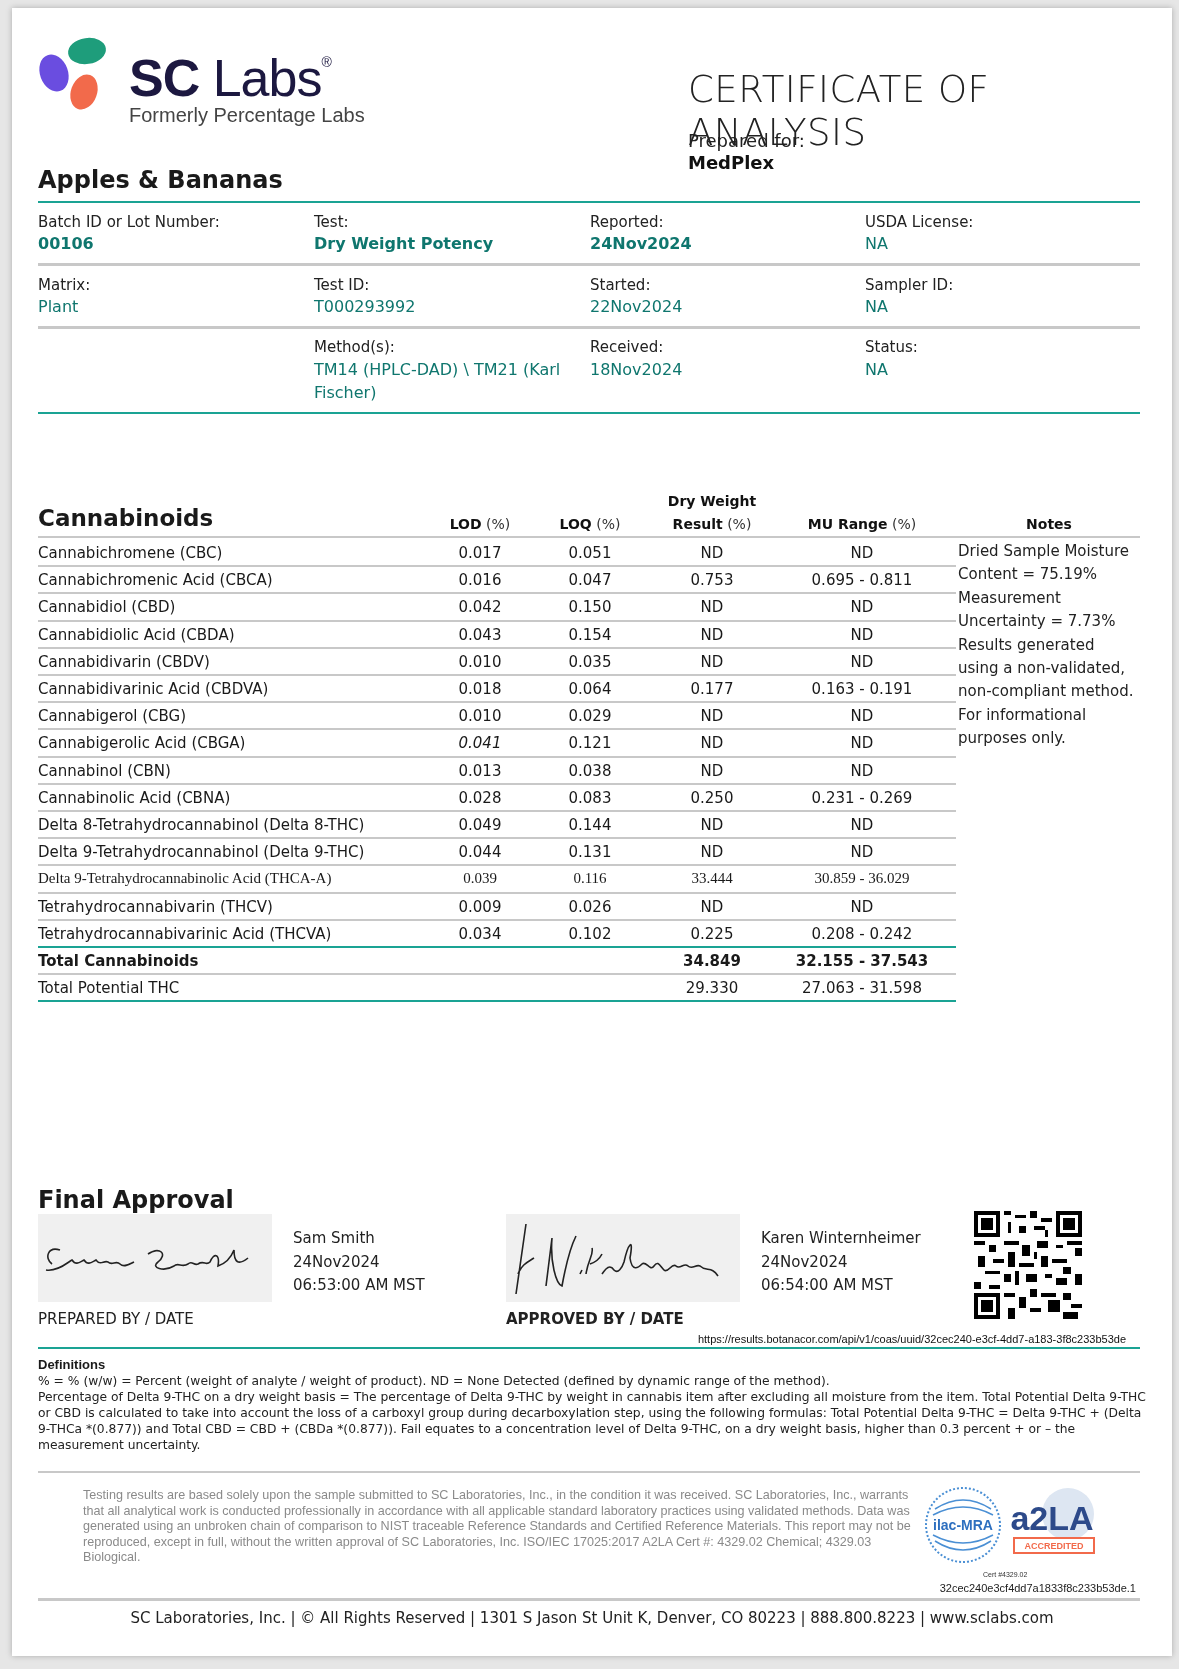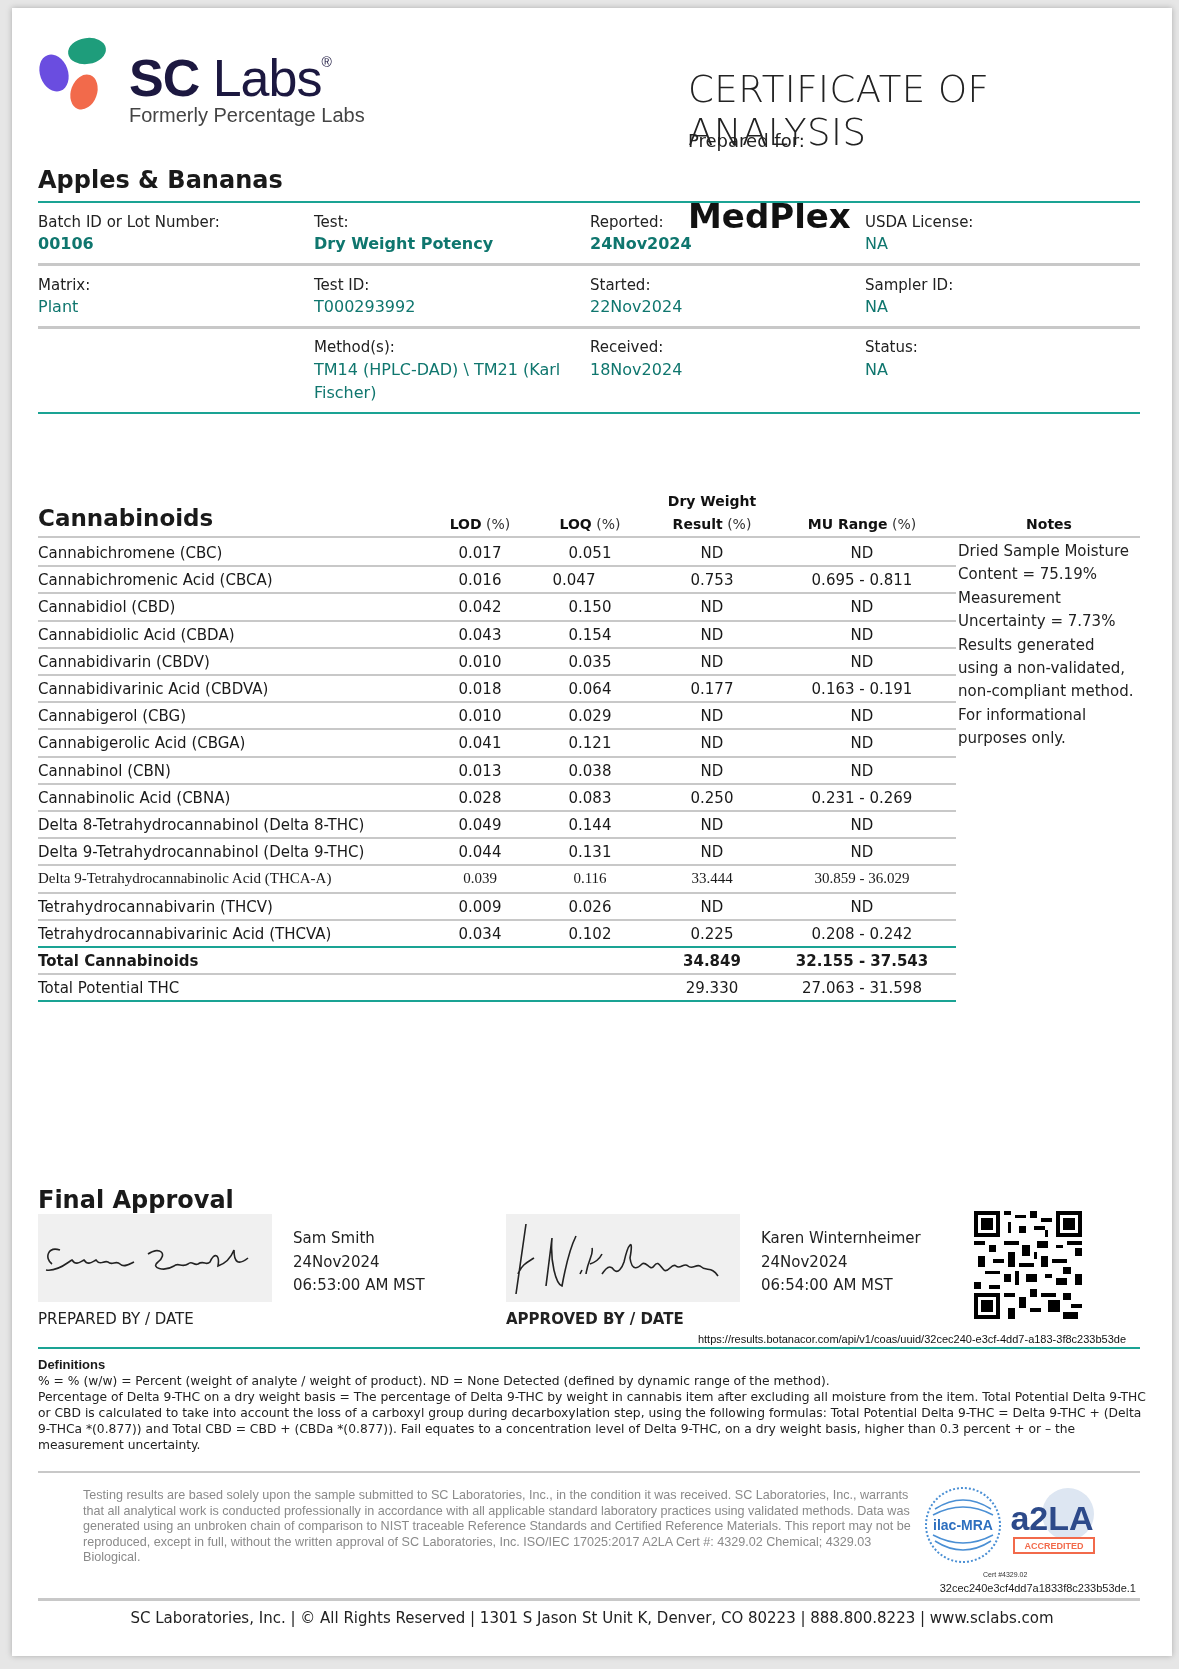--- a/index.html
+++ b/index.html
@@ -9,21 +9,21 @@
   .teal { background:#1aa394; }
   .gray-line { background:#c8c8c8; }
   
   .logo-blob { position:absolute; border-radius:50%; }
   .logo-text { position:absolute; left:117px; top:40px; font-family:"Liberation Sans",sans-serif; font-size:52px; color:#1c1840; letter-spacing:-1px; }
   .logo-text b { font-weight:900; }
   .logo-text .reg { font-size:14px; vertical-align:top; position:relative; top:6px; }
   .logo-sub { position:absolute; left:117px; top:96px; font-family:"Liberation Sans",sans-serif; font-size:20px; color:#444; }
   .coa-title { position:absolute; left:676px; top:60px; font-family:"DejaVu Sans",sans-serif; font-weight:200; font-size:37px; color:#222; letter-spacing:0.5px; }
   .prep-label { position:absolute; left:676px; top:122px; font-size:18px; color:#222; }
-  .prep-name { position:absolute; left:676px; top:144px; font-size:34px; font-weight:bold; color:#111;margin-top:44px; }
+  .prep-name { position:absolute; left:676px; top:144px; font-size:18px; font-weight:bold; color:#111; }
   .product { position:absolute; left:26px; top:158px; font-size:24px; font-weight:bold; }
   .meta-label { position:absolute; font-size:15px; color:#222; }
   .meta-val { position:absolute; font-size:16px; color:#0f766e; line-height:23px; }
   .bold { font-weight:bold; }
   
   .tbl-title { position:absolute; left:26px; top:497px; font-size:23px; font-weight:bold; }
   .th { position:absolute; font-size:14px; text-align:center; color:#111; }
   .th b { font-weight:bold; }
   .th span.u { font-weight:normal; color:#333; }
   .row { position:absolute; left:26px; width:918px; height:27px; font-size:15px; }
@@ -108,21 +108,21 @@
         <div class="c name">Cannabichromene (CBC)</div>
         <div class="c" style="left: 402px; width: 80px;">0.017</div>
         <div class="c" style="left: 512px; width: 80px;">0.051</div>
         <div class="c" style="left: 614px; width: 120px;">ND</div>
         <div class="c" style="left: 749px; width: 150px;">ND</div>
       </div>
       <div class="row-line" style="top: 557.2px; background: rgb(200, 200, 200); height: 2px;"></div>
       <div class="row" style="top: 559.2px;">
         <div class="c name">Cannabichromenic Acid (CBCA)</div>
         <div class="c" style="left: 402px; width: 80px;">0.016</div>
-        <div class="c" style="left: 496px; width: 80px;">0.047</div>
+        <div class="c" style="left: 512px; width: 80px;">0.047</div>
         <div class="c" style="left: 614px; width: 120px;">0.753</div>
         <div class="c" style="left: 749px; width: 150px; text-align: center;">0.695 - 0.811</div>
       </div>
       <div class="row-line" style="top: 584.4px; background: rgb(200, 200, 200); height: 2px;"></div>
       <div class="row" style="top: 586.4px;">
         <div class="c name">Cannabidiol (CBD)</div>
         <div class="c" style="left: 402px; width: 80px;">0.042</div>
         <div class="c" style="left: 512px; width: 80px;">0.150</div>
         <div class="c" style="left: 614px; width: 120px;">ND</div>
         <div class="c" style="left: 749px; width: 150px;">ND</div>
@@ -155,21 +155,21 @@
       <div class="row" style="top: 695.2px;">
         <div class="c name">Cannabigerol (CBG)</div>
         <div class="c" style="left: 402px; width: 80px;">0.010</div>
         <div class="c" style="left: 512px; width: 80px;">0.029</div>
         <div class="c" style="left: 614px; width: 120px;">ND</div>
         <div class="c" style="left: 749px; width: 150px;">ND</div>
       </div>
       <div class="row-line" style="top: 720.4px; background: rgb(200, 200, 200); height: 2px;"></div>
       <div class="row" style="top: 722.4px;">
         <div class="c name">Cannabigerolic Acid (CBGA)</div>
-        <div class="c" style="left: 402px; width: 80px;">0.041</div>
+        <div class="c" style="left: 402px; width: 80px; font-style: italic;">0.041</div>
         <div class="c" style="left: 512px; width: 80px;">0.121</div>
         <div class="c" style="left: 614px; width: 120px;">ND</div>
         <div class="c" style="left: 749px; width: 150px;">ND</div>
       </div>
       <div class="row-line" style="top: 747.6px; background: rgb(200, 200, 200); height: 2px;"></div>
       <div class="row" style="top: 749.6px;">
         <div class="c name">Cannabinol (CBN)</div>
         <div class="c" style="left: 402px; width: 80px;">0.013</div>
         <div class="c" style="left: 512px; width: 80px;">0.038</div>
         <div class="c" style="left: 614px; width: 120px;">ND</div>

